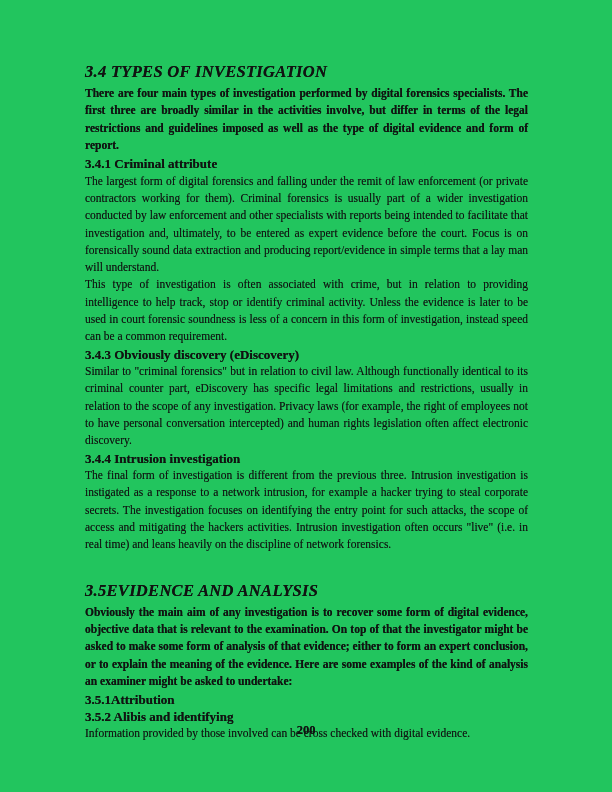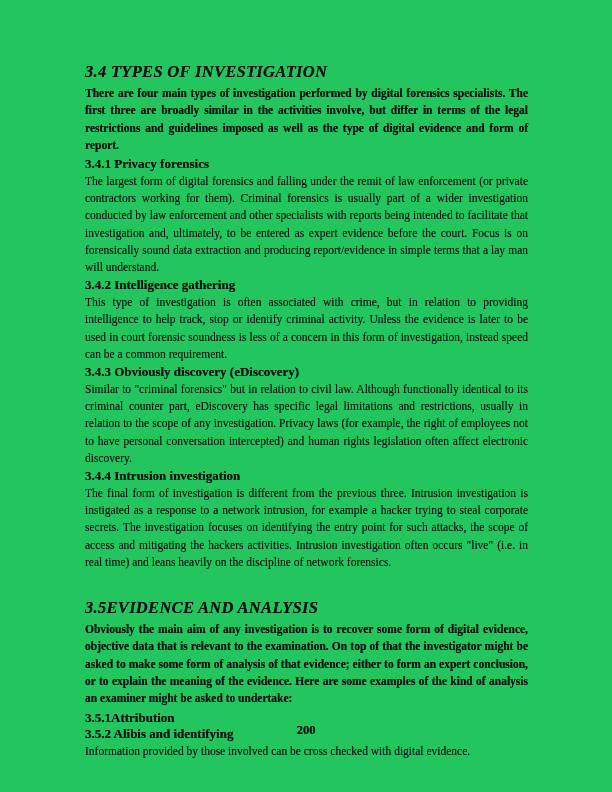--- a/index.html
+++ b/index.html
@@ -71,24 +71,23 @@
 </head>
 <body>
 
 <div class="page">
   <div class="content">
 
     <section>
       <h1 class="section-title">3.4 TYPES OF INVESTIGATION</h1>
       <p class="intro">There are four main types of investigation performed by digital forensics specialists. The first three are broadly similar in the activities involve, but differ in terms of the legal restrictions and guidelines imposed as well as the type of digital evidence and form of report.</p>
 
-      <h3 class="sub-heading">3.4.1 Privacy forensics</h3>
+      <h3 class="sub-heading">3.4.1 Criminal attribute</h3>
       <p class="body-text">The largest form of digital forensics and falling under the remit of law enforcement (or private contractors working for them). Criminal forensics is usually part of a wider investigation conducted by law enforcement and other specialists with reports being intended to facilitate that investigation and, ultimately, to be entered as expert evidence before the court. Focus is on forensically sound data extraction and producing report/evidence in simple terms that a lay man will understand.</p>
 
-      <h3 class="sub-heading">3.4.2 Intelligence gathering</h3>
       <p class="body-text">This type of investigation is often associated with crime, but in relation to providing intelligence to help track, stop or identify criminal activity. Unless the evidence is later to be used in court forensic soundness is less of a concern in this form of investigation, instead speed can be a common requirement.</p>
 
       <h3 class="sub-heading">3.4.3 Obviously discovery (eDiscovery)</h3>
       <p class="body-text">Similar to "criminal forensics" but in relation to civil law. Although functionally identical to its criminal counter part, eDiscovery has specific legal limitations and restrictions, usually in relation to the scope of any investigation. Privacy laws (for example, the right of employees not to have personal conversation intercepted) and human rights legislation often affect electronic discovery.</p>
 
       <h3 class="sub-heading">3.4.4 Intrusion investigation</h3>
       <p class="body-text">The final form of investigation is different from the previous three. Intrusion investigation is instigated as a response to a network intrusion, for example a hacker trying to steal corporate secrets. The investigation focuses on identifying the entry point for such attacks, the scope of access and mitigating the hackers activities. Intrusion investigation often occurs "live" (i.e. in real time) and leans heavily on the discipline of network forensics.</p>
     </section>
 
     <section class="section-gap">

